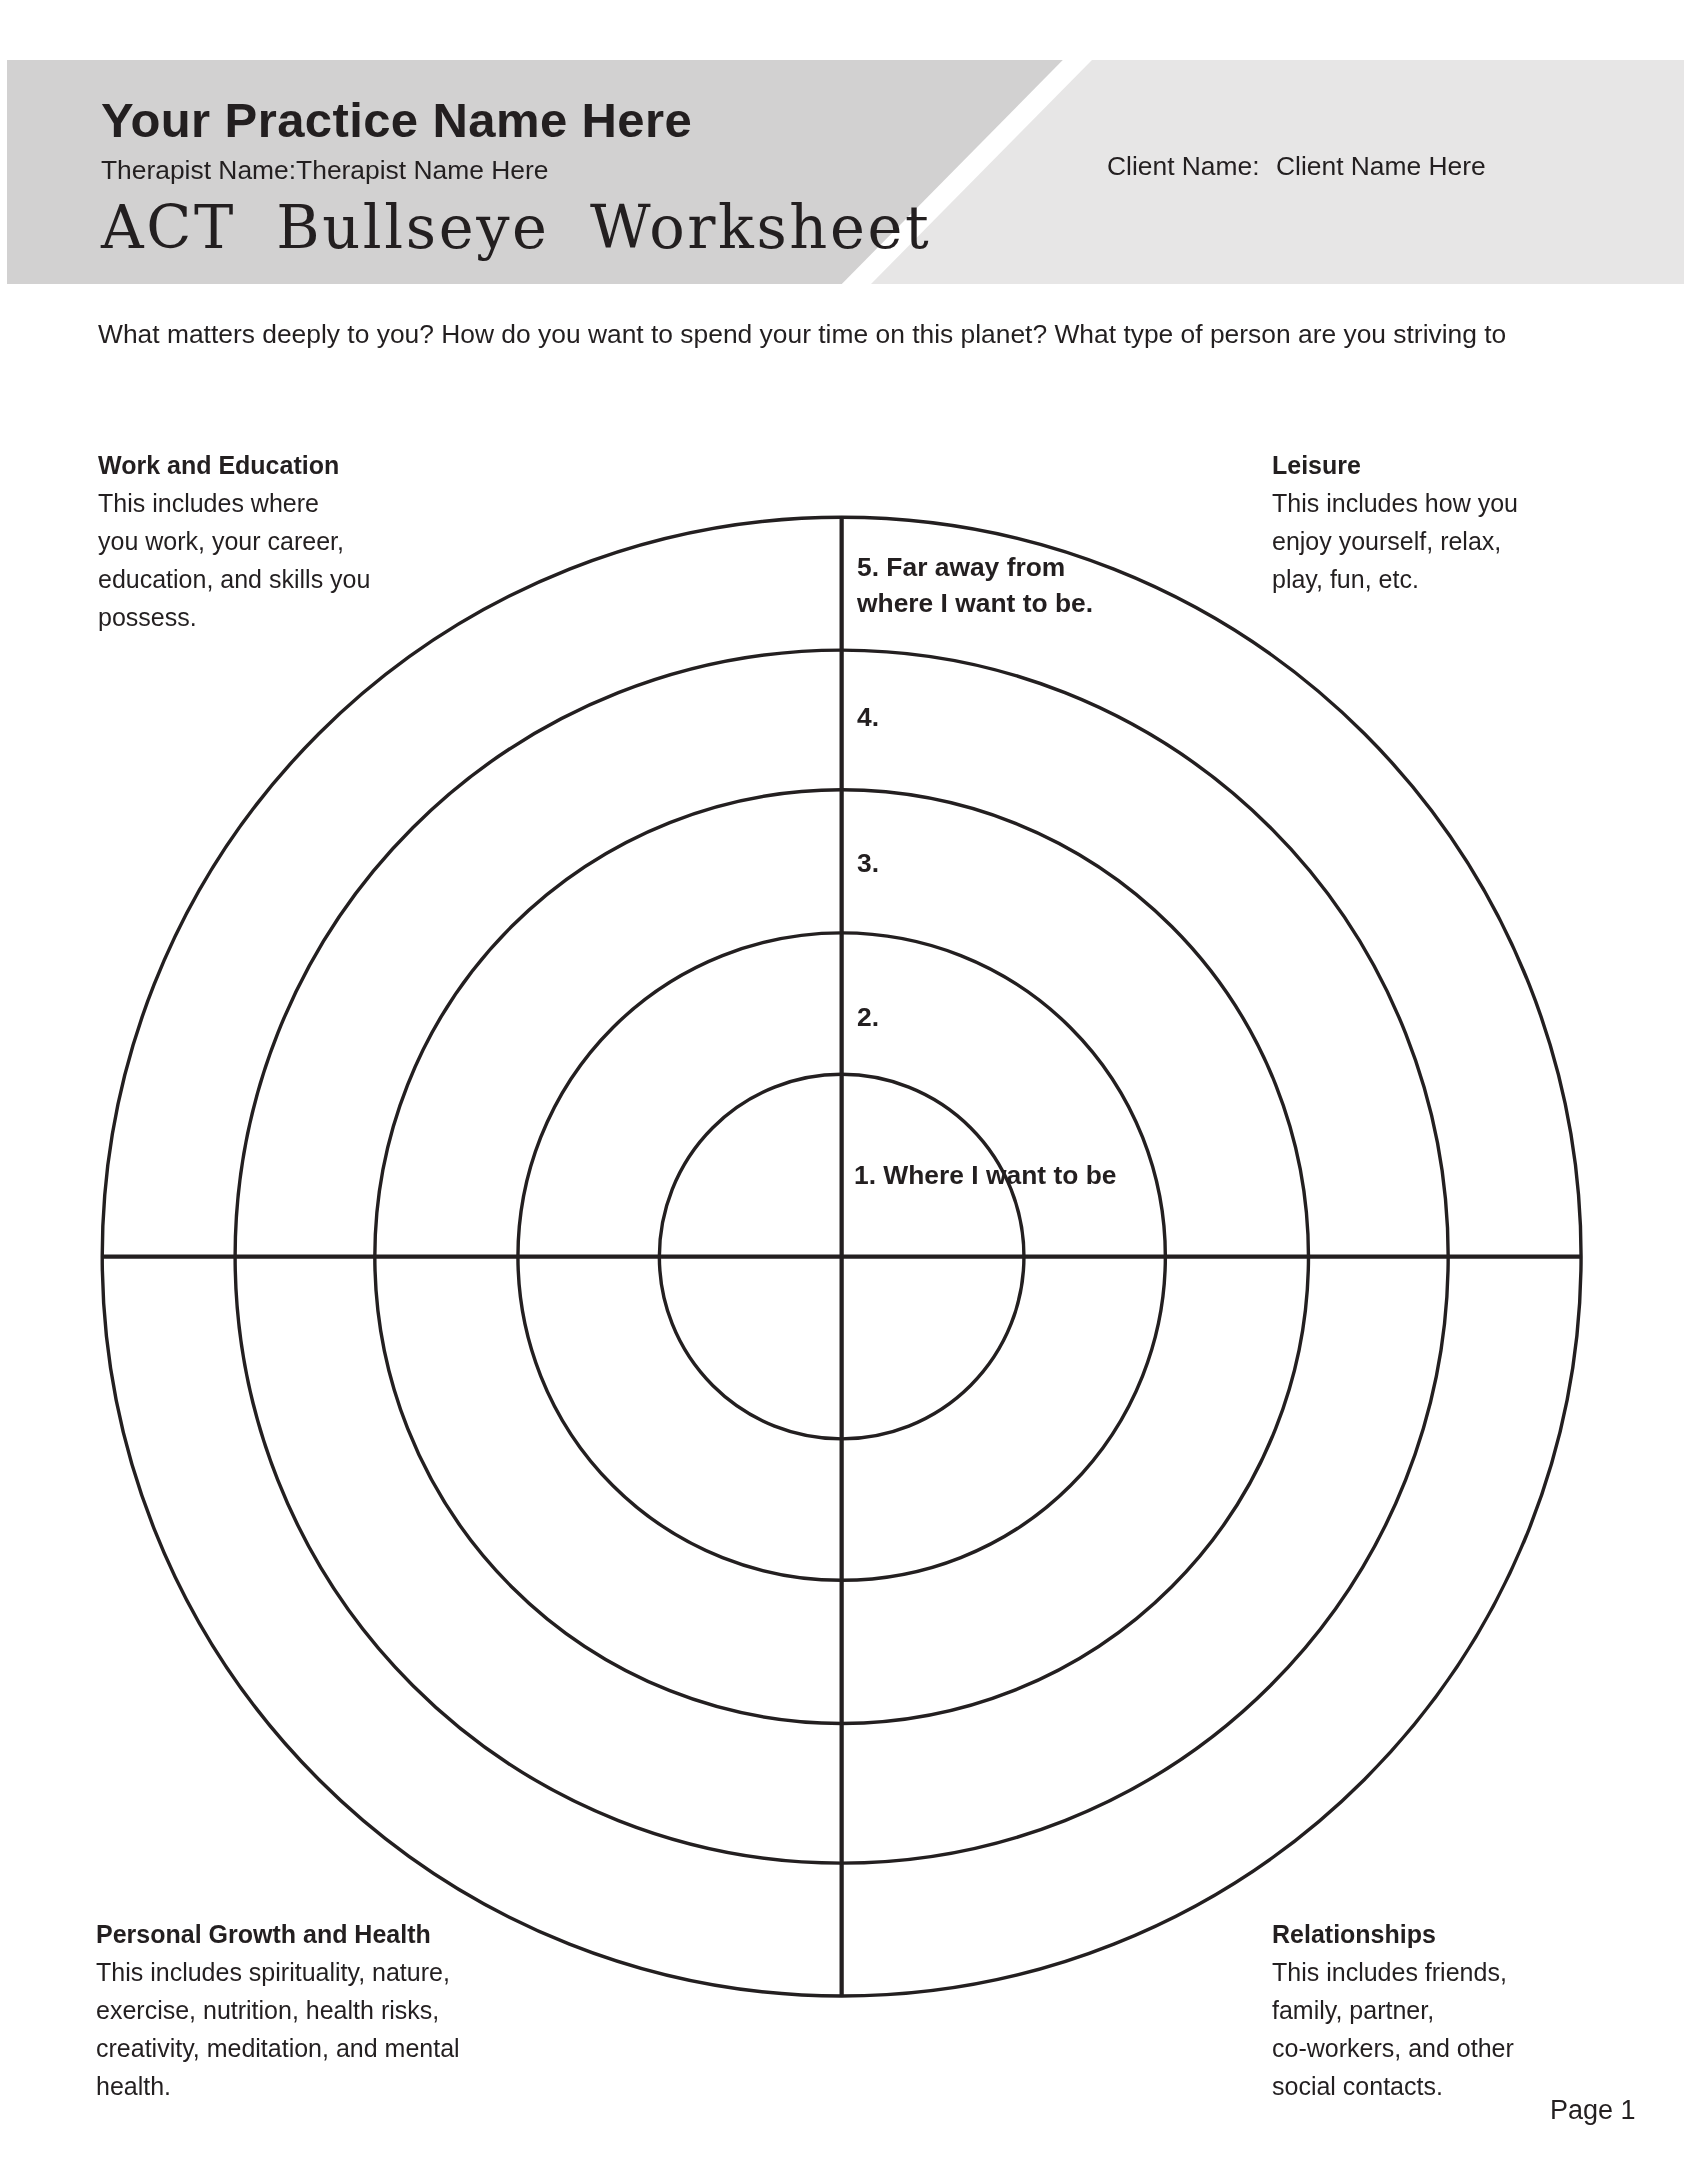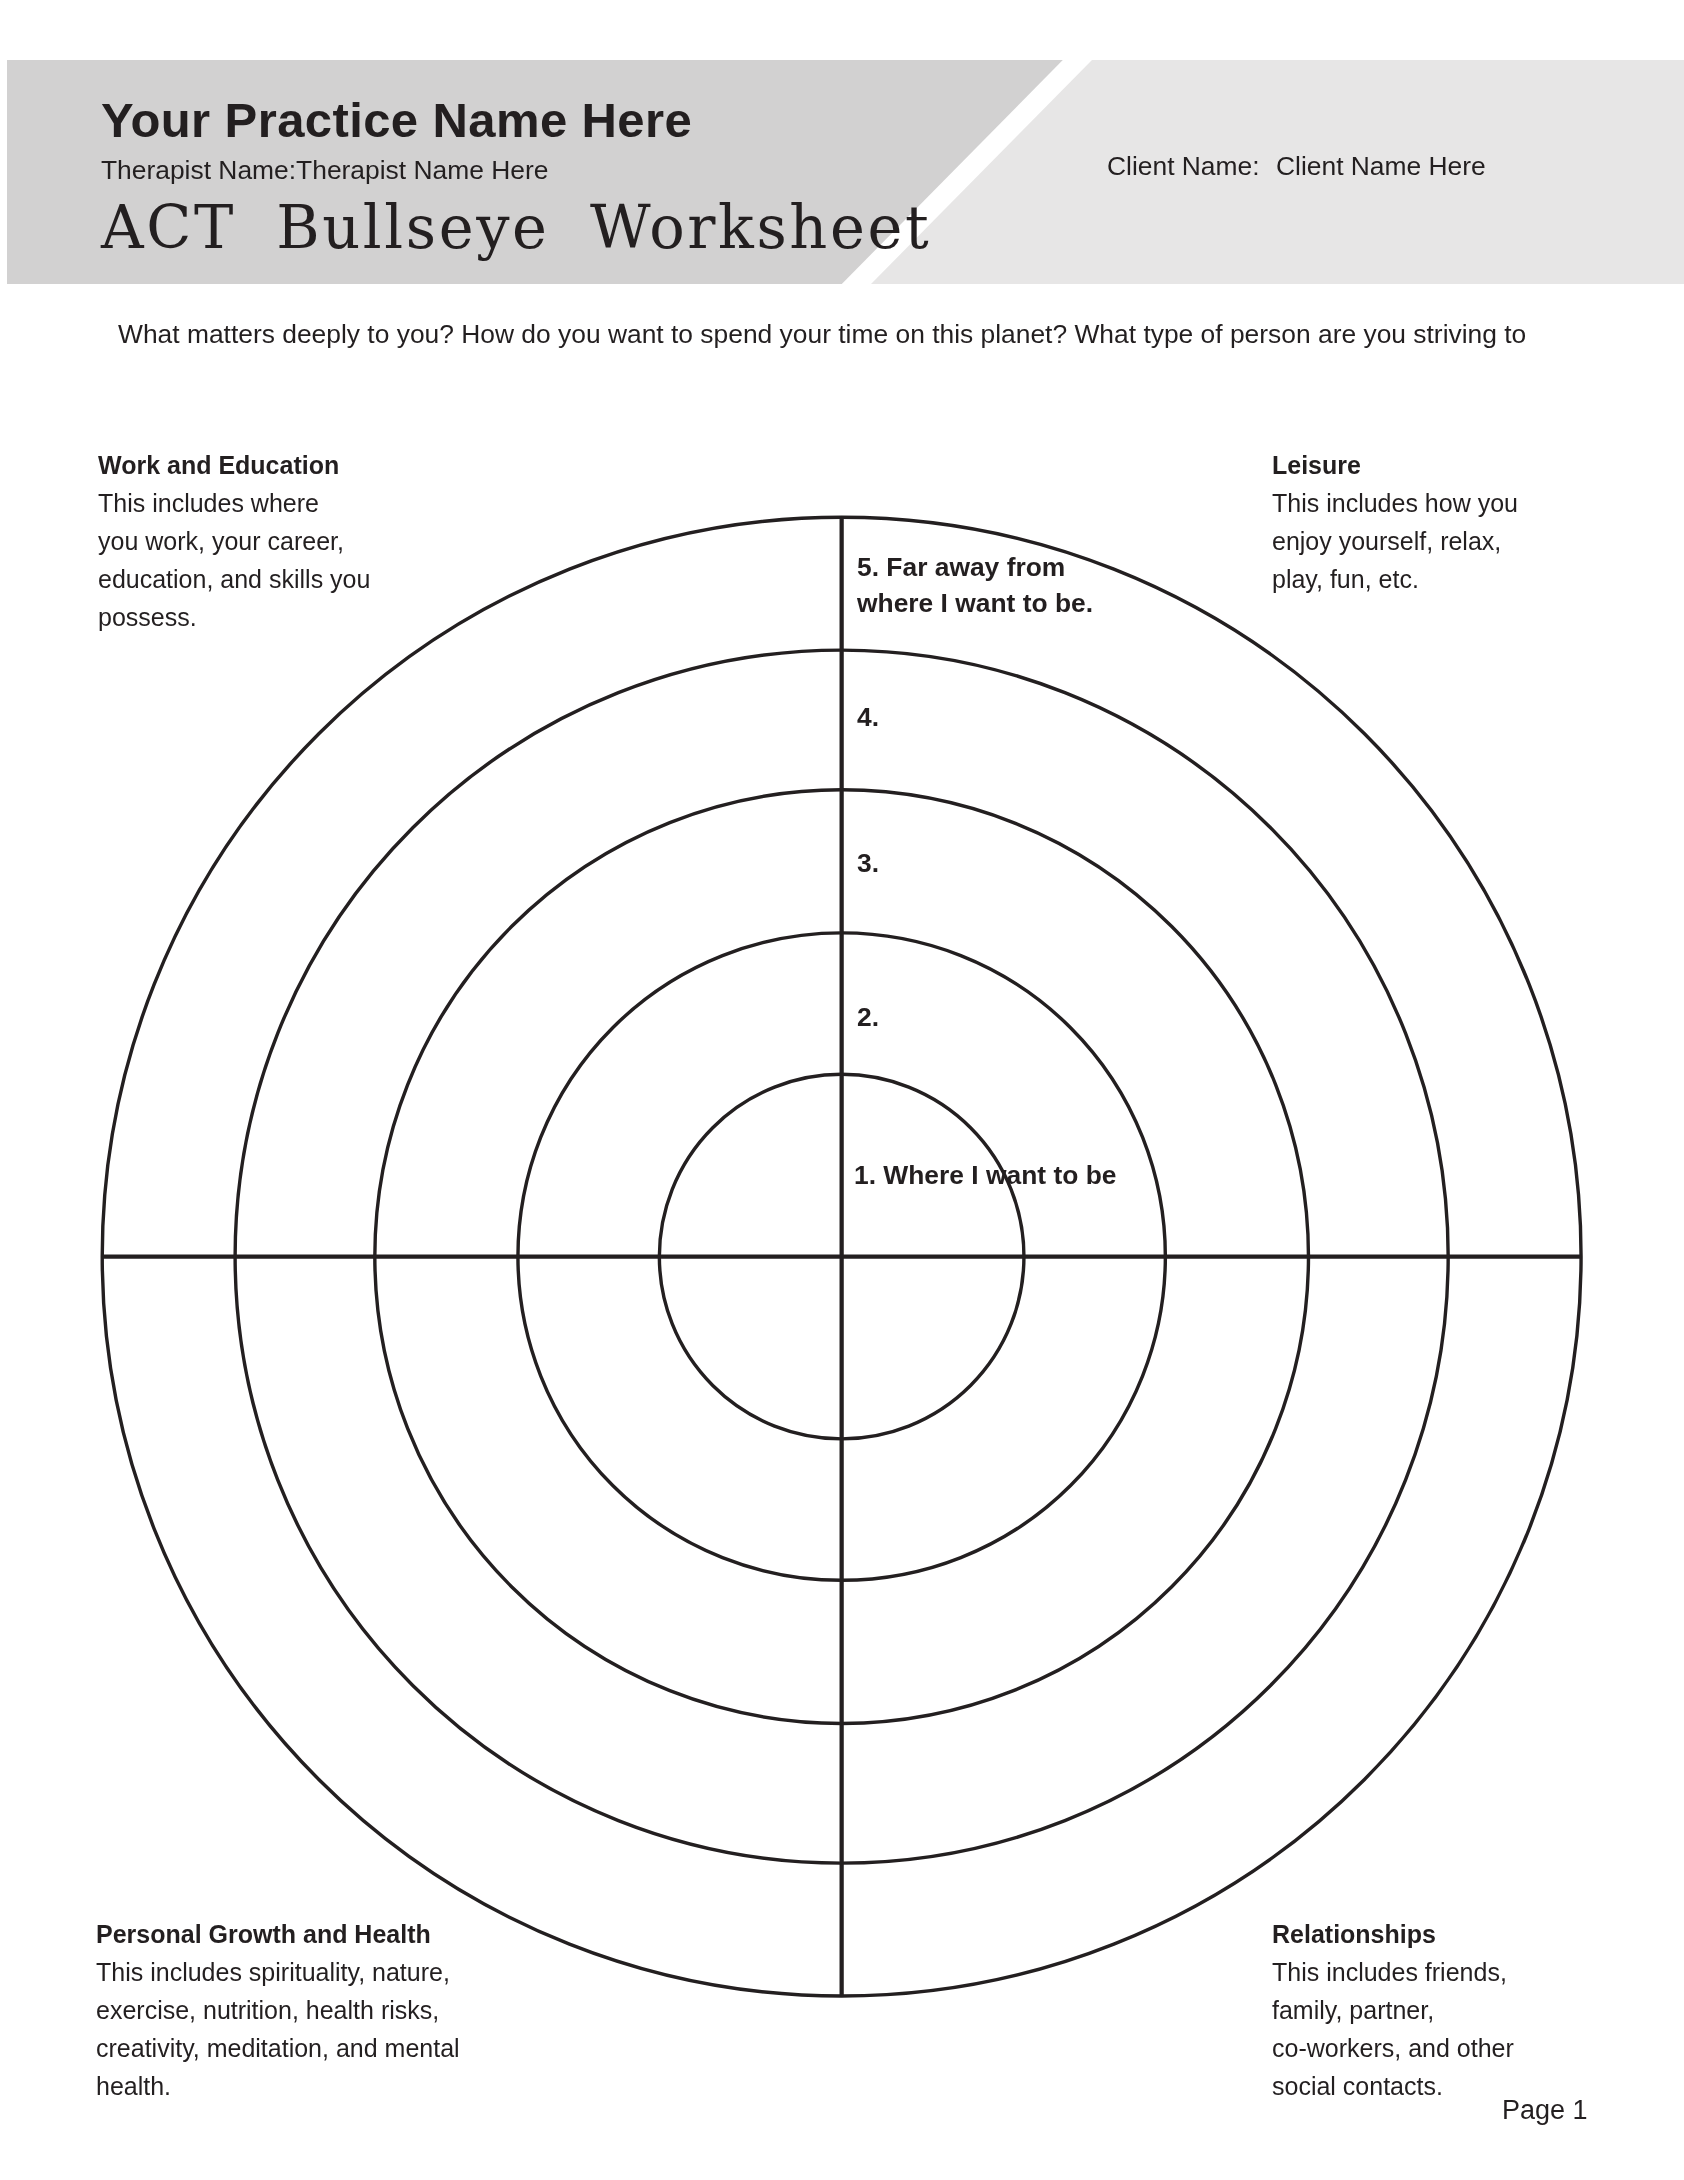--- a/index.html
+++ b/index.html
@@ -38,37 +38,37 @@
     font-size: 59px;
     letter-spacing: 2.6px;
     word-spacing: 19px;
     font-weight: 500;
   }
   .client-block { left: 1107px; top: 145px; font-size: 26.4px; }
   .client-block .row { display: flex; height: 43px; align-items: center; white-space: nowrap; }
   .client-block .lbl { display: inline-block; width: 169px; }
 
   
-  .intro { left: 98px; top: 317px; font-size: 26.4px; line-height: 35px; white-space: nowrap; margin-left: 20px; }
+  .intro { left: 98px; top: 317px; font-size: 26.4px; line-height: 35px; white-space: nowrap; }
 
   
   svg.bullseye { position: absolute; left: 0; top: 0; width: 1685px; height: 2181px; }
   svg.bullseye circle, svg.bullseye line { fill: none; stroke: #231f20; }
 
   .ring-label { position: absolute; font-size: 26.4px; font-weight: bold; white-space: nowrap; }
 
   
   .quad { position: absolute; font-size: 25px; line-height: 38px; white-space: nowrap; }
   .quad .heading { font-weight: bold; }
   .quad-tl { left: 98px;  top: 446px; }
   .quad-tr { left: 1272px; top: 446px; }
   .quad-bl { left: 96px;  top: 1915px; }
   .quad-br { left: 1272px; top: 1915px; }
 
-  .page-number { left: 1502px; top: 2095px; font-size: 27px; }
+  .page-number { left: 1550px; top: 2095px; font-size: 27px; }
 </style>
 </head>
 <body style="color: rgb(35, 31, 32);">
 
 <div>
 
   <div class="band band-left" style="background: rgb(210, 209, 209);"></div>
   <div class="band band-right" style="background: rgb(231, 230, 230);"></div>
 
   <div class="abs practice-name">Your Practice Name Here</div>

